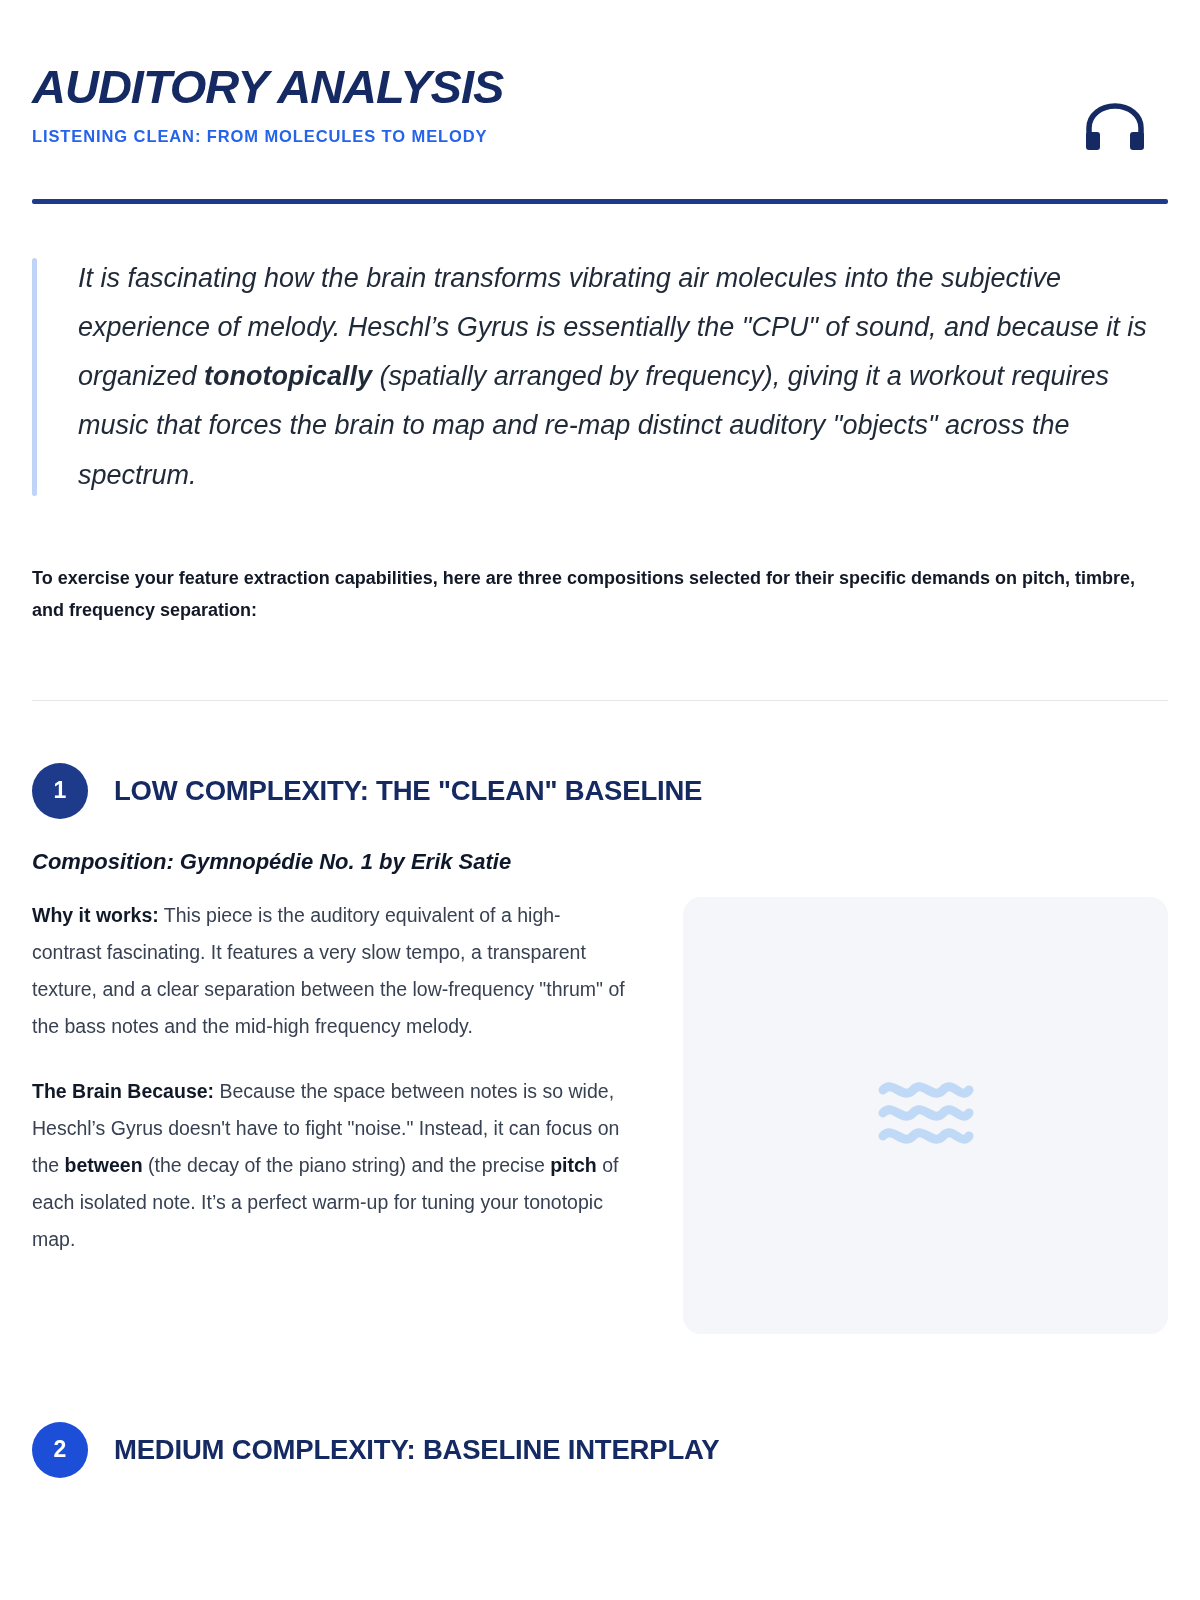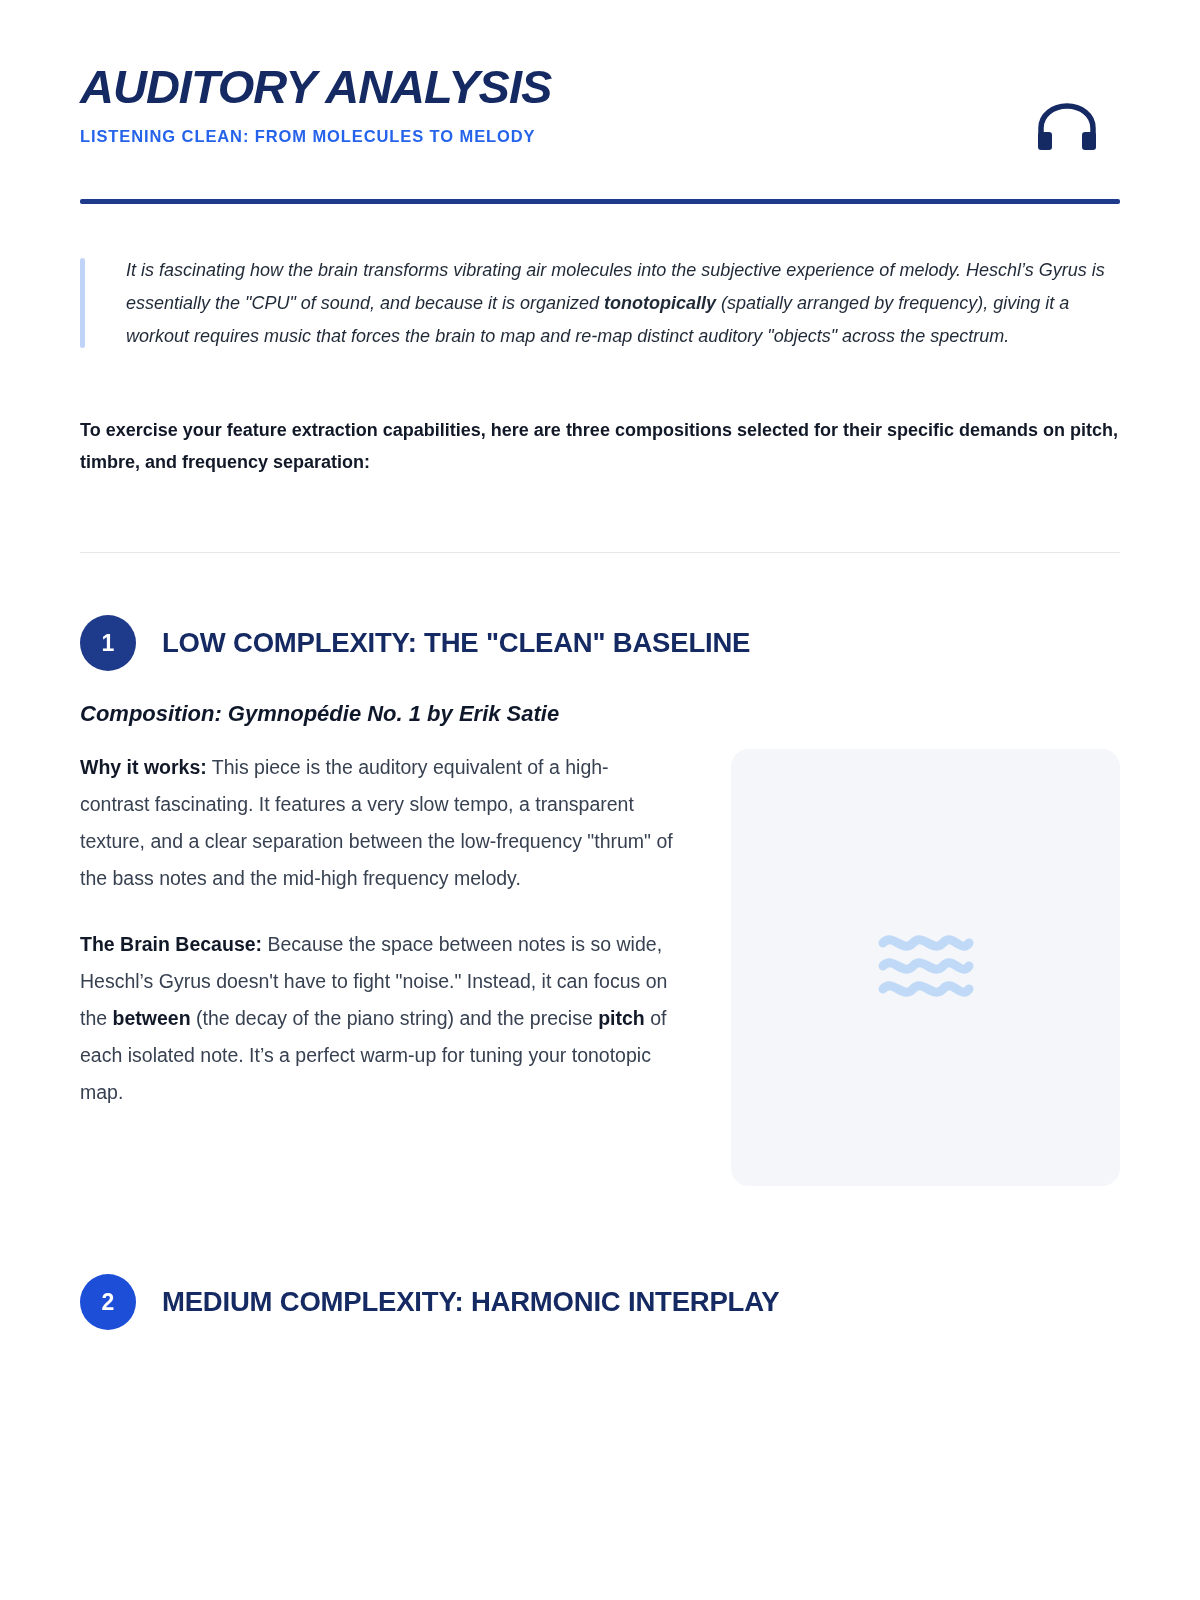--- a/index.html
+++ b/index.html
@@ -12,21 +12,21 @@
     background: #ffffff;
     font-family: "Liberation Sans", sans-serif;
     color: #1f2937;
     overflow: hidden;
   }
   .page {
     position: relative;
     width: 1200px;
     height: 1528px;
     box-sizing: border-box;
-    padding: 0 80px;
+    padding: 0 32px;
   }
 
   
   .header {
     padding-top: 62px;
     display: flex;
     align-items: flex-start;
     justify-content: space-between;
   }
   .header-text {
@@ -71,21 +71,21 @@
     content: "";
     position: absolute;
     left: 0;
     top: 4px;
     bottom: 4px;
     width: 5px;
     background: #bfd4f7;
     border-radius: 3px;
   }
   .quote-text {
-    font-size: 18px;
+    font-size: 27px;
     font-style: italic;
     line-height: 1.82;
     color: #1f2937;
     margin: 0;
   }
   .quote-text b {
     font-weight: bold;
     font-style: italic;
   }
 
@@ -224,17 +224,17 @@
             <path d="M6 62 C16 51, 26 73, 36 62 C46 51, 56 73, 66 62 C76 51, 84 73, 92 62" stroke="#bfd9f7" stroke-width="9" stroke-linecap="round" fill="none"></path>
           </svg>
         </div>
       </div>
     </div>
   </div>
 
   <div class="section section-bottom">
     <div class="section-head">
       <div class="badge badge-2">2</div>
-      <h2 class="section-title">MEDIUM COMPLEXITY: HARMONIC INTERPLAY</h2>
+      <h2 class="section-title">MEDIUM COMPLEXITY: BASELINE INTERPLAY</h2>
     </div>
   </div>
 
 </div>
 
 </body></html>

